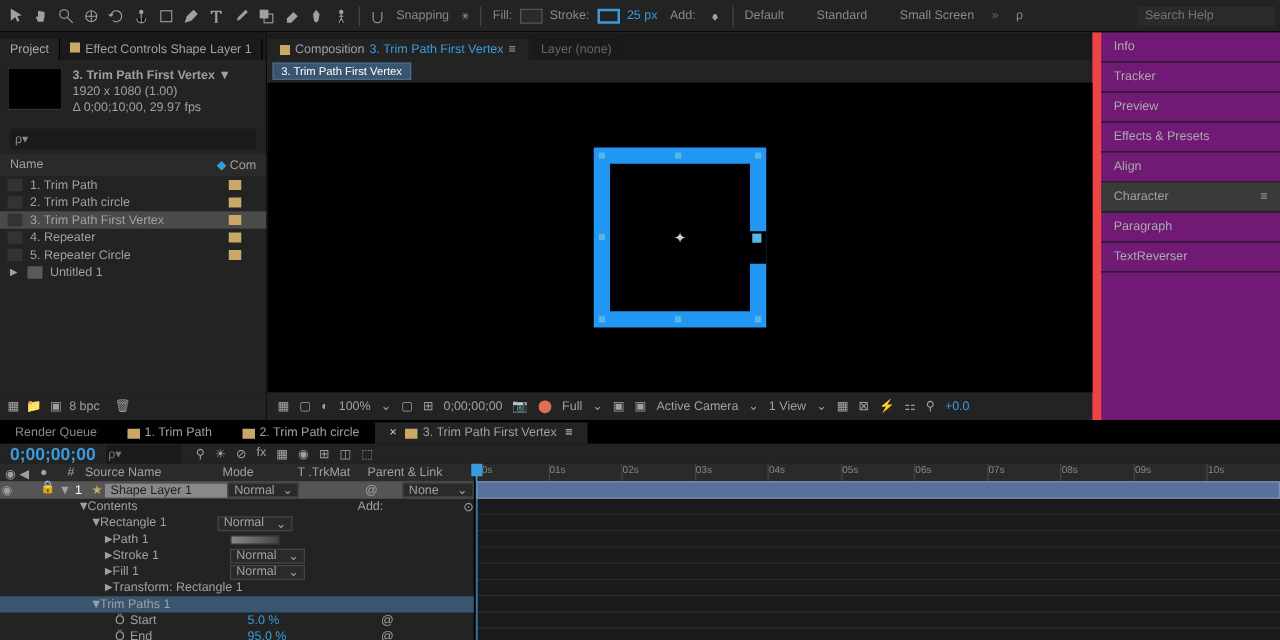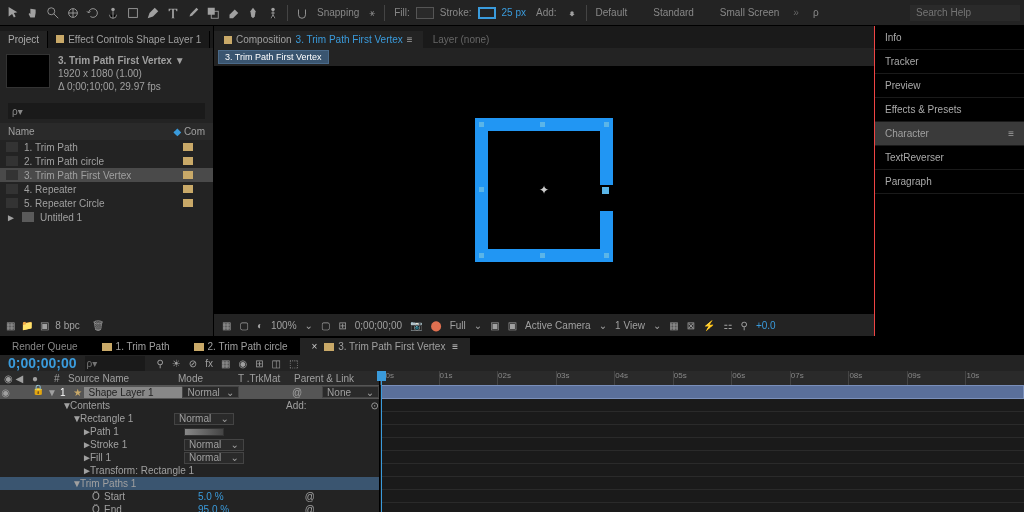--- a/index.html
+++ b/index.html
@@ -36,21 +36,21 @@
 .viewer-tab{padding:3px 10px;background:#232323;font-size:10px;display:flex;align-items:center;gap:4px;cursor:pointer}
 .viewer-tab.active{color:#3a9bdc}
 .viewer-tab.dim{background:#1a1a1a;color:#666}
 .sub-tab{display:flex;padding:2px 4px;background:#232323}
 .sub-tab-item{background:#3a5570;color:#fff;padding:1px 6px;font-size:9px;border:1px solid #4a6a8a}
 .viewport{flex:1;background:#000;position:relative;display:flex;align-items:center;justify-content:center}
 .shape-box{width:138px;height:144px;border:13px solid #2196f3;position:relative}
 .shape-gap{position:absolute;right:-13px;top:54px;width:13px;height:26px;background:#000}
 .vertex{position:absolute;width:5px;height:5px;background:#5ab5e8}
 .viewer-controls{height:22px;background:#232323;display:flex;align-items:center;padding:0 8px;gap:8px;font-size:9px;color:#888}
-.right-panel{width:150px;background:#000000;border-left:1px solid #ef4444}
+.right-panel{width:150px;background:#701a75;border-left:7px solid #ef4444}
 .right-item{padding:6px 10px;font-size:10px;color:#aaa;border-bottom:1px solid #1a1a1a;cursor:pointer}
 .right-item.active{background:#3a3a3a;color:#ddd}
 .timeline{height:174px;background:#1e1e1e;border-top:2px solid #000;display:flex;flex-direction:column}
 .tl-tabs{height:20px;background:#000000;display:flex;align-items:flex-end}
 .tl-tab{padding:3px 12px;font-size:10px;color:#888;display:flex;align-items:center;gap:4px;cursor:pointer}
 .tl-tab.active{background:#232323;color:#ccc}
 .tl-tab-icon{width:10px;height:8px;background:#c9a968}
 .tl-header{height:28px;background:#232323;display:flex;align-items:center;padding:0 8px}
 .timecode{color:#3a9bdc;font-size:14px;font-weight:bold}
 .tl-search{background:#1a1a1a;border:none;width:60px;padding:2px;margin-left:8px;color:#888}
@@ -307,23 +307,24 @@
       <span>⚲</span>
       <span style="color:#3a9bdc">+0.0</span>
     </div>
   </div>
 
   <div class="right-panel">
     <div class="right-item">Info</div>
     <div class="right-item">Tracker</div>
     <div class="right-item">Preview</div>
     <div class="right-item">Effects &amp; Presets</div>
+    <div class="right-item">Align</div>
     <div class="right-item active"><span>Character</span><span style="float:right">≡</span></div>
+    <div class="right-item">Paragraph</div>
     <div class="right-item">TextReverser</div>
-    <div class="right-item">Paragraph</div>
   </div>
 </div>
 
 <div class="timeline">
   <div class="tl-tabs">
     <div class="tl-tab">Render Queue</div>
     <div class="tl-tab">
         <div class="tl-tab-icon"></div>
         <span>1. Trim Path</span>
       </div>

